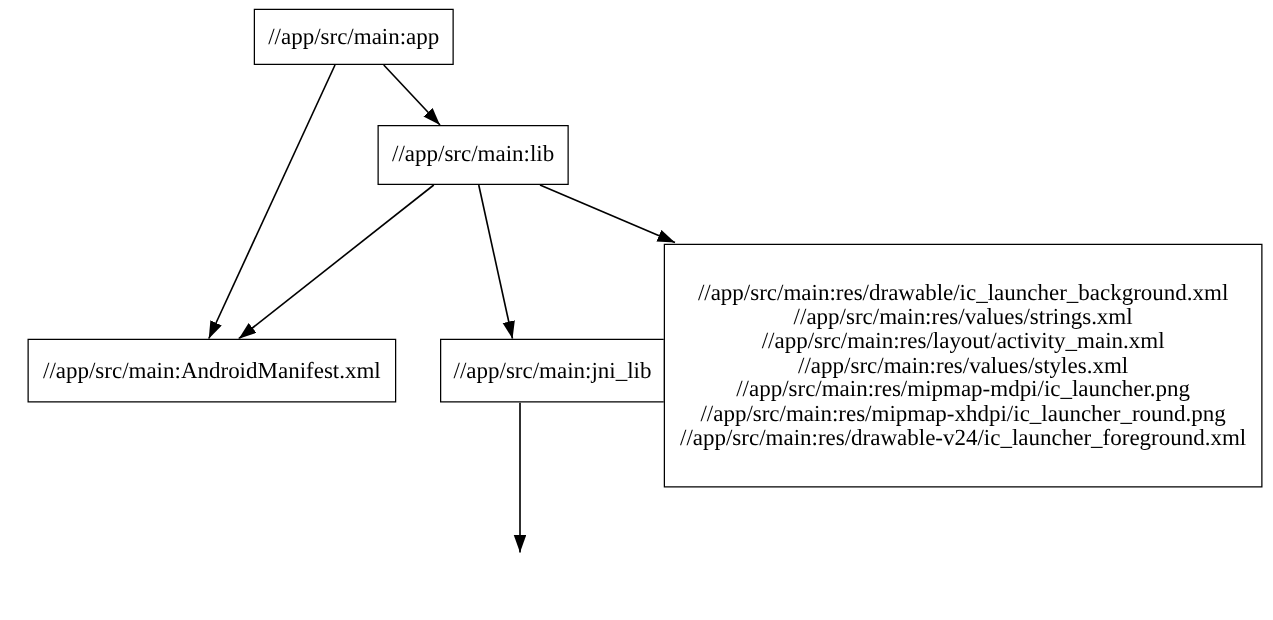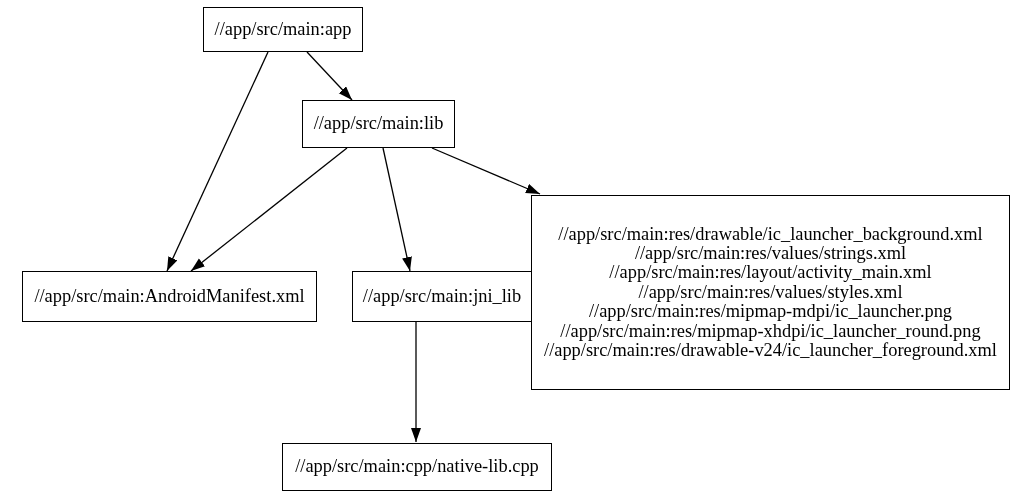--- a/index.html
+++ b/index.html
@@ -67,16 +67,13 @@
     </div>
     <div class="node" style="left: 531px; top: 195px; width: 479px; height: 195px; background: rgb(255, 255, 255); border-color: rgb(0, 0, 0); justify-content: center;">
       <div class="line">//app/src/main:res/drawable/ic_launcher_background.xml</div>
       <div class="line">//app/src/main:res/values/strings.xml</div>
       <div class="line">//app/src/main:res/layout/activity_main.xml</div>
       <div class="line">//app/src/main:res/values/styles.xml</div>
       <div class="line">//app/src/main:res/mipmap-mdpi/ic_launcher.png</div>
       <div class="line">//app/src/main:res/mipmap-xhdpi/ic_launcher_round.png</div>
       <div class="line">//app/src/main:res/drawable-v24/ic_launcher_foreground.xml</div>
     </div>
-    <div class="node" style="left: 282px; top: 443px; width: 270px; height: 48px; background: rgb(255, 255, 255); border-color: rgb(0, 0, 0);">
-      <span class="line">//app/src/main:cpp/native-lib.cpp</span>
-    </div>
   </div>
 
 </body></html>

